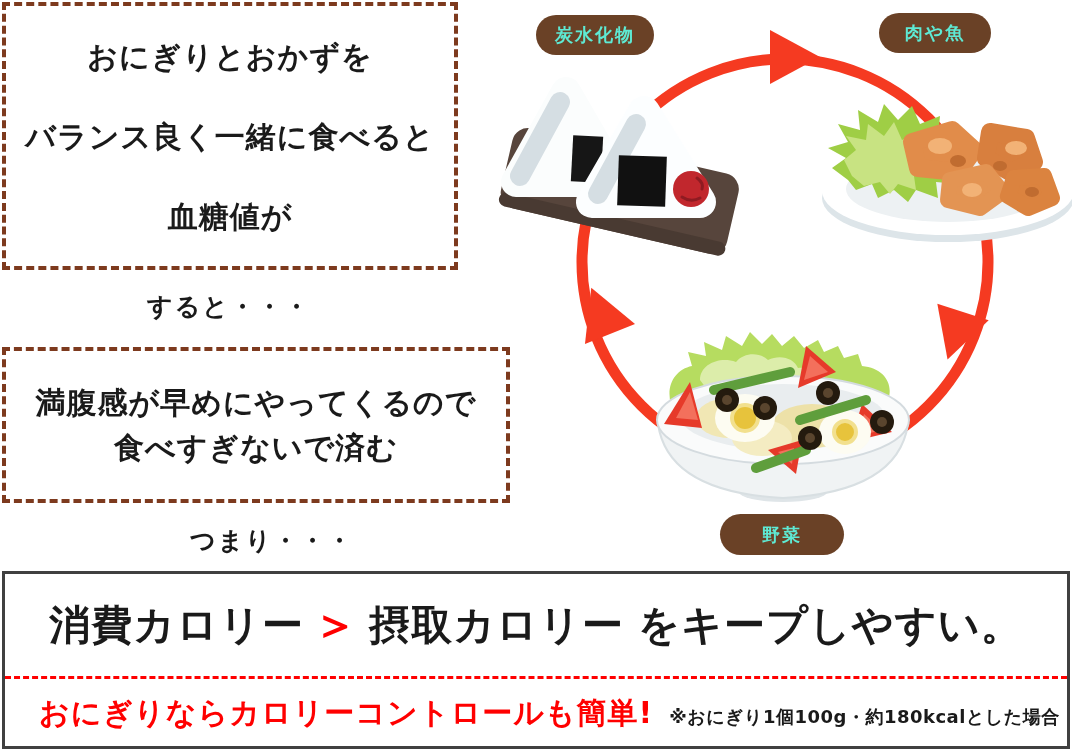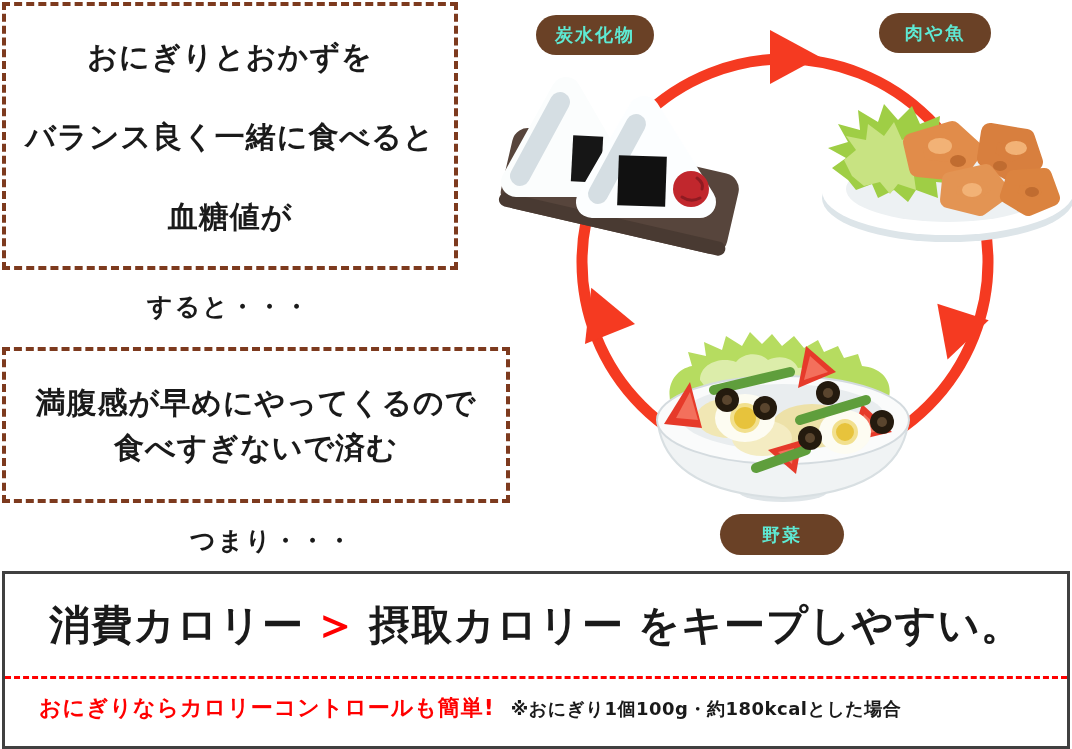--- a/index.html
+++ b/index.html
@@ -56,21 +56,21 @@
   }
   .formula .op{
     color:#ff0000;font-size:46px;margin:0 10px 0 8px;
   }
   .formula .suffix{margin-left:14px;}
   .sub-row{
     flex:1;
     display:flex;align-items:baseline;
     padding:14px 0 0 34px;
   }
-  .sub{color:#ff0000;font-size:22px;letter-spacing:1px;}
+  .sub{color:#ff0000;font-size:30px;letter-spacing:1px;}
   .note{color:#1a1a1a;font-size:18px;margin-left:16px;letter-spacing:0.5px;}
 </style>
 </head>
 <body>
 
 <div class="poster">
 
   <svg class="diagram" width="1072" height="560" viewBox="0 0 1072 560">
 
     <g>

